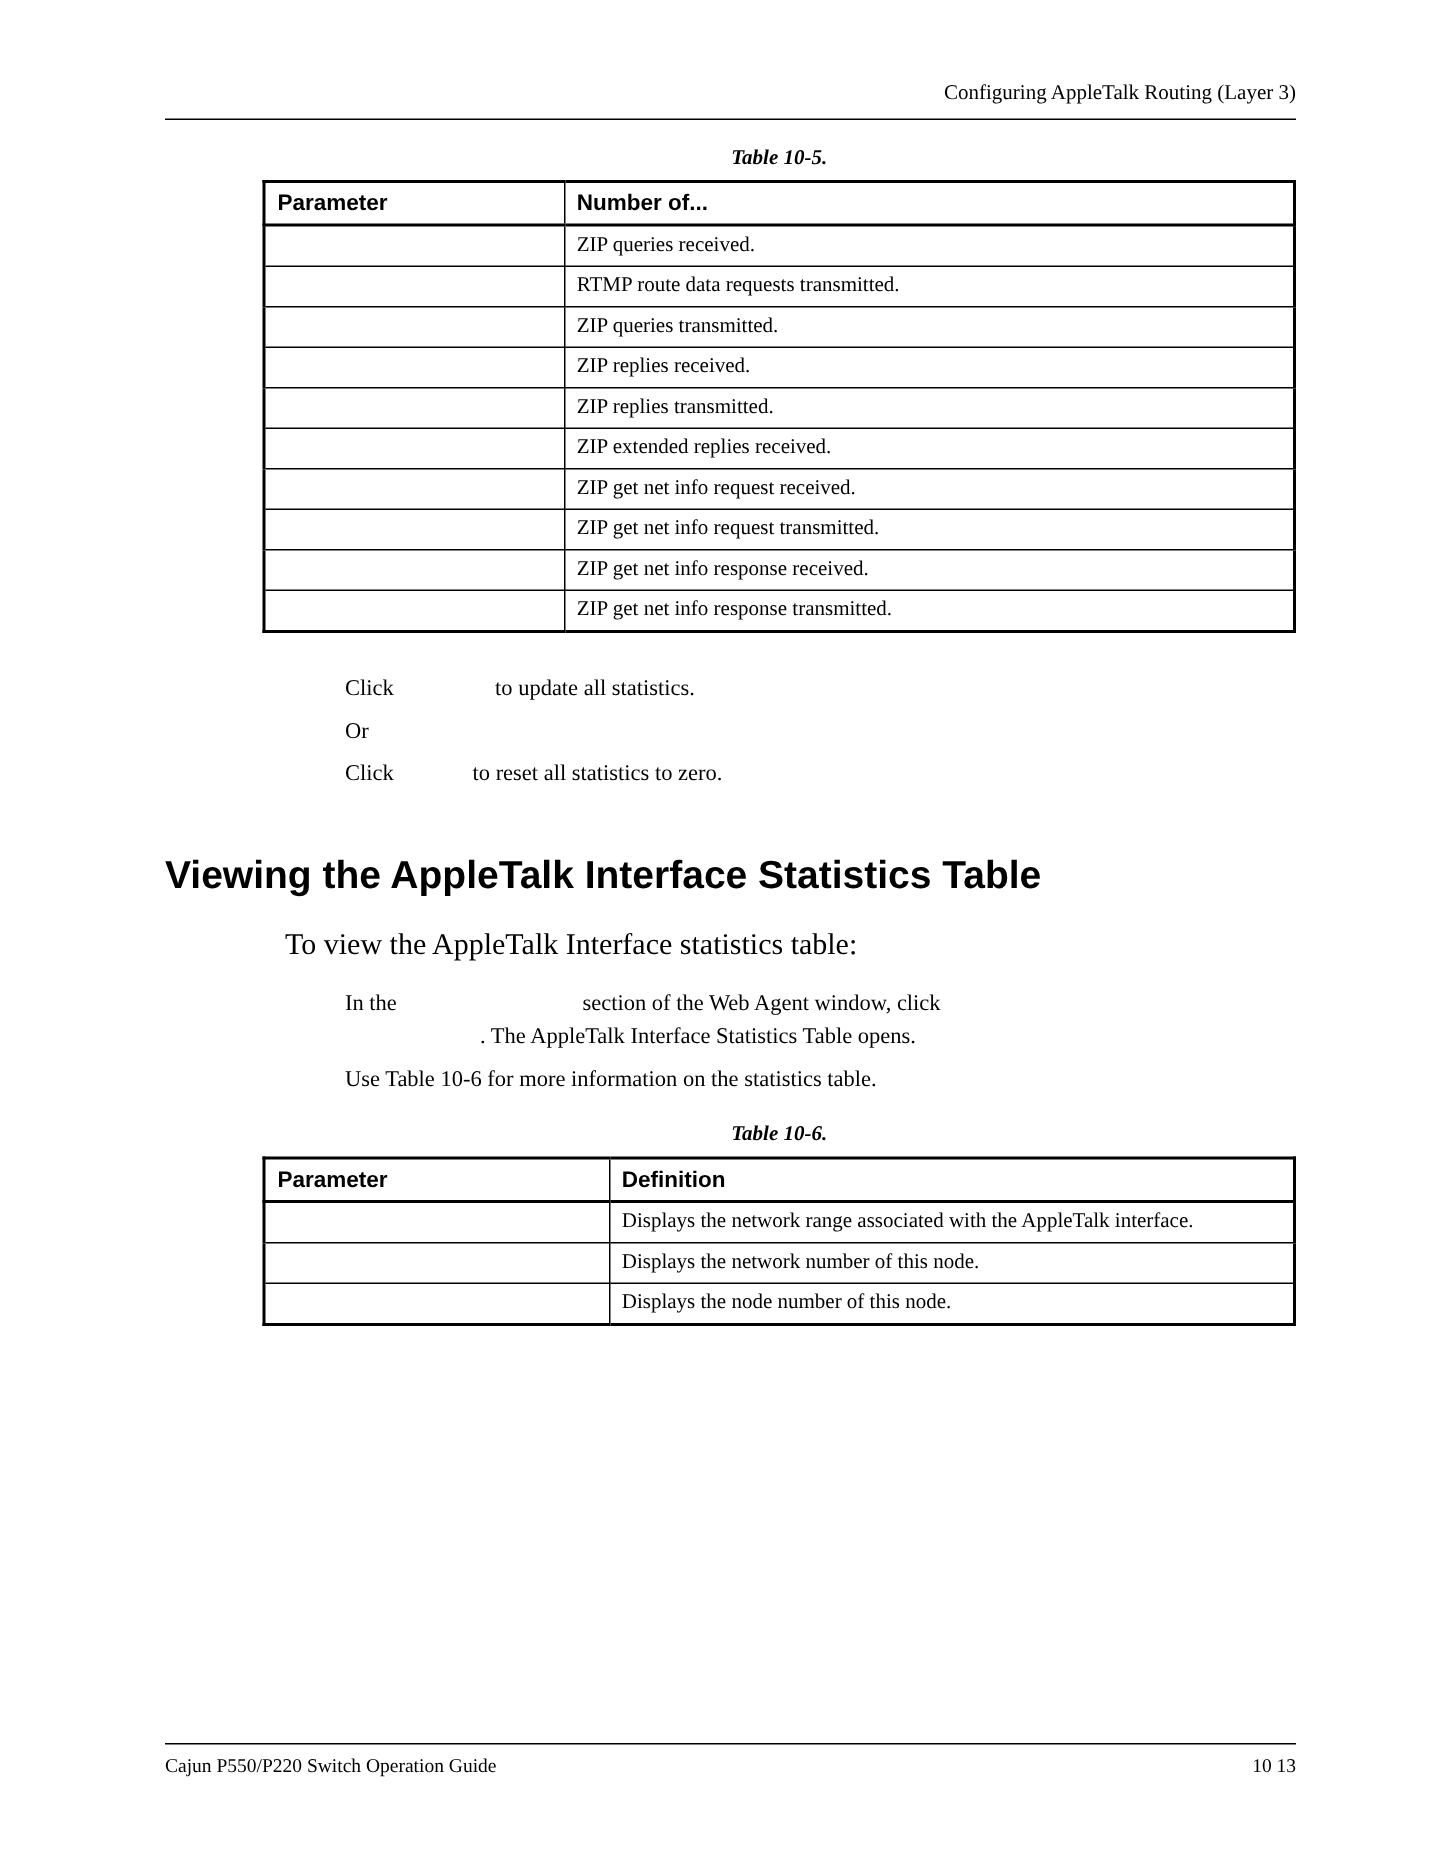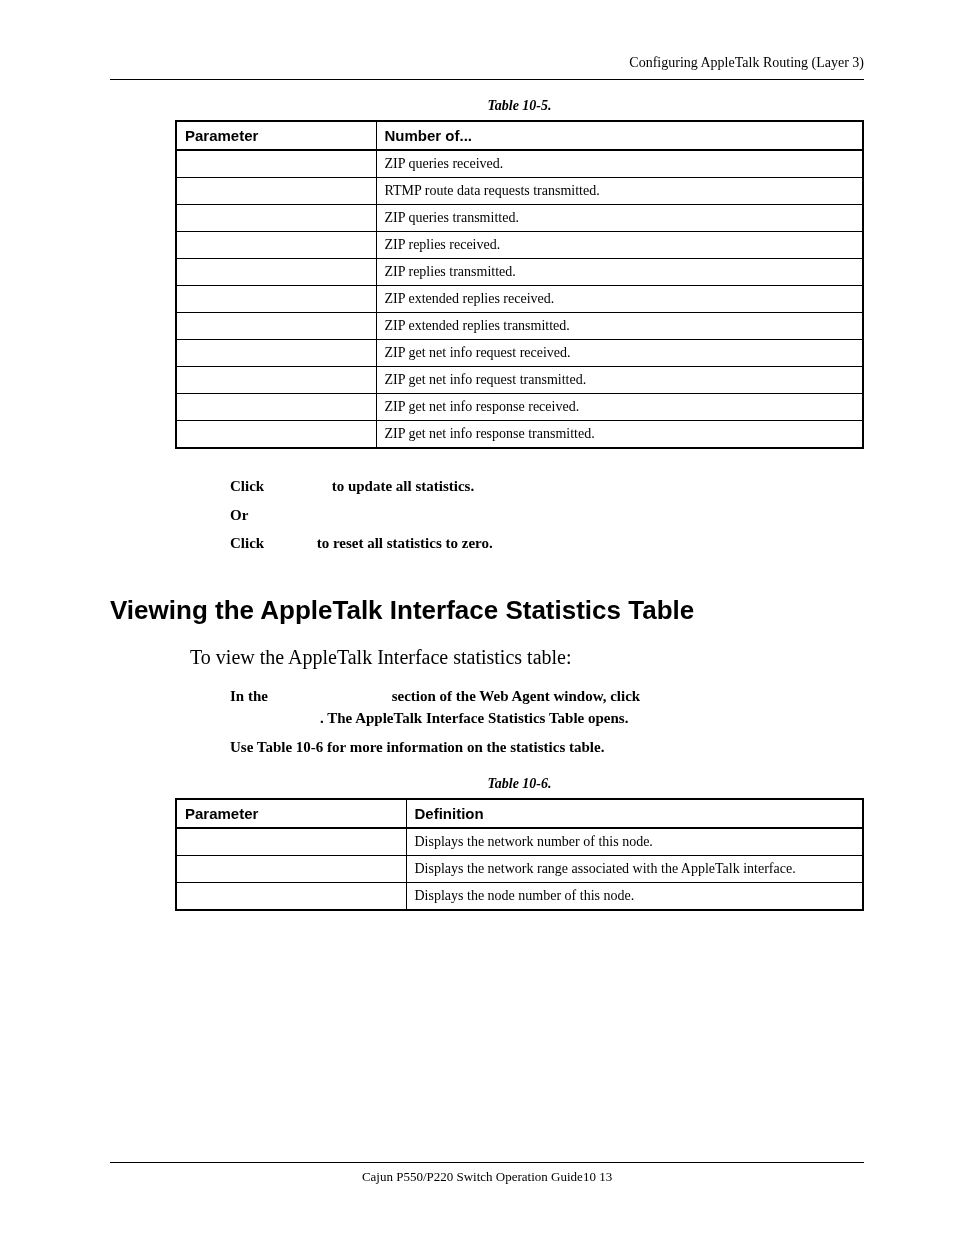--- a/index.html
+++ b/index.html
@@ -67,21 +67,21 @@
   .col-param { width: 200px; }
   .body-indent {
     margin-left: 120px;
     font-size: 15px;
     line-height: 1.5;
   }
   .step-block {
     margin-top: 26px;
     margin-bottom: 10px;
   }
-  .body-indent p { margin: 6px 0; font-weight: bold; }
+  .body-indent p { margin: 6px 0; }
   h2.section-title {
     font-family: Arial, Helvetica, sans-serif;
     font-weight: bold;
     font-size: 26px;
     margin: 40px 0 18px 0;
   }
   .lead {
     margin-left: 80px;
     font-size: 20px;
     margin-bottom: 16px;
@@ -92,21 +92,21 @@
     left: 110px;
     right: 90px;
   }
   .footer hr {
     border: none;
     border-top: 1px solid #000;
     margin-bottom: 6px;
   }
   .footer-row {
     display: flex;
-    justify-content: center;
+    justify-content: space-between;
     font-size: 13px;
   }
 </style>
 </head>
 <body>
 
 <div class="page">
 
   <div class="header-right">Configuring AppleTalk Routing (Layer 3)</div>
   <hr class="rule">
@@ -144,24 +144,20 @@
           <tr>
             <td></td>
             <td>ZIP replies transmitted.</td>
           </tr>
           <tr>
             <td></td>
             <td>ZIP extended replies received.</td>
           </tr>
           <tr>
             <td></td>
-            <td>ZIP extended replies transmitted.</td>
-          </tr>
-          <tr>
-            <td></td>
             <td>ZIP get net info request received.</td>
           </tr>
           <tr>
             <td></td>
             <td>ZIP get net info request transmitted.</td>
           </tr>
           <tr>
             <td></td>
             <td>ZIP get net info response received.</td>
           </tr>
@@ -211,25 +207,25 @@
         </colgroup>
       <thead>
         <tr>
           <th>Parameter</th>
           <th>Definition</th>
         </tr>
       </thead>
       <tbody id="tbody-10-6">
           <tr>
             <td></td>
+            <td>Displays the network range associated with the AppleTalk interface.</td>
+          </tr>
+          <tr>
+            <td></td>
             <td>Displays the network number of this node.</td>
-          </tr>
-          <tr>
-            <td></td>
-            <td>Displays the network range associated with the AppleTalk interface.</td>
           </tr>
           <tr>
             <td></td>
             <td>Displays the node number of this node.</td>
           </tr>
         </tbody>
     </table>
   </div>
 
   <div class="footer">

